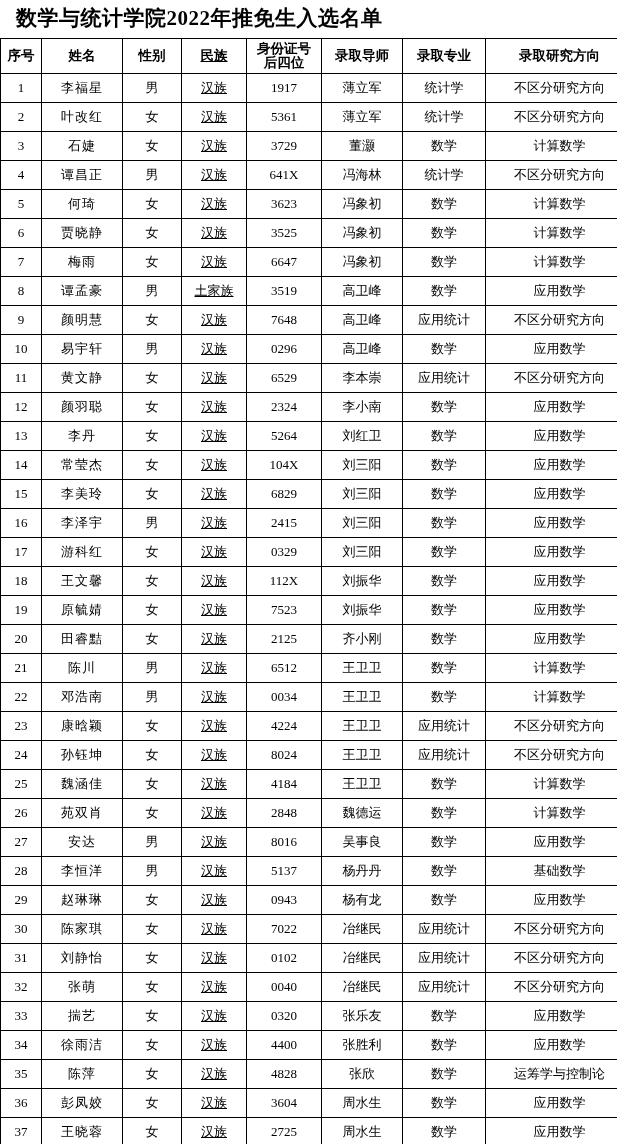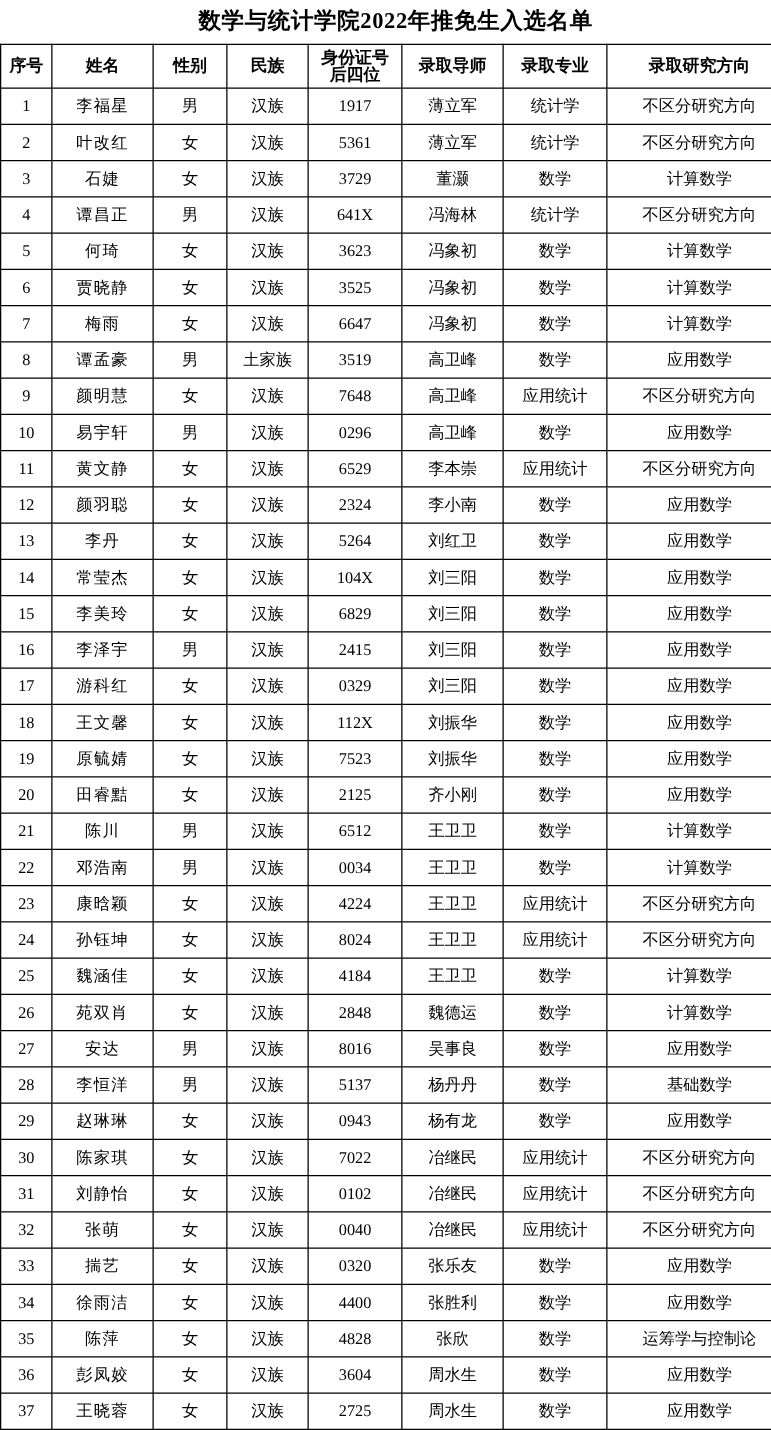--- a/index.html
+++ b/index.html
@@ -11,24 +11,24 @@
     width: 617px;
     font-family: "Liberation Serif", "DejaVu Serif", serif;
     color: #000000;
   }
   .page {
     width: 617px;
     box-sizing: border-box;
     padding: 0;
   }
   .doc-title {
-    text-align: center;
+    text-align: left;
     font-family: "Liberation Serif", "DejaVu Serif", serif;
     font-weight: bold;
-    font-size: 18px;
+    font-size: 21px;
     line-height: 1.1;
     padding: 7px 0 8px 16px;
     letter-spacing: 0.5px;
   }
   table.roster {
     border-collapse: collapse;
     width: 609px;
     margin: 0 auto;
     table-layout: fixed;
   }
@@ -45,21 +45,21 @@
   }
   table.roster thead th {
     font-weight: bold;
     font-size: 13.5px;
     height: 34px;
     line-height: 1.05;
   }
   th.c-idx, td.c-idx { width: 38px; margin-left: 16px; }
   th.c-name, td.c-name { width: 78px; }
   th.c-gender, td.c-gender { width: 56px; }
-  th.c-ethnic, td.c-ethnic { width: 62px; }
+  th.c-ethnic, td.c-ethnic { width: 62px; text-decoration: underline; }
   th.c-id, td.c-id { width: 72px; }
   th.c-advisor, td.c-advisor { width: 78px; }
   th.c-major, td.c-major { width: 80px; }
   th.c-direction, td.c-direction { width: 145px; }
   td.c-name { font-size: 13.5px; letter-spacing: 1px; margin-top: 44px; }
   td.c-id { font-family: "Liberation Serif", "DejaVu Serif", serif; }
   .hdr-two-line {
     display: inline-block;
     line-height: 1.05;
     text-align: right;

